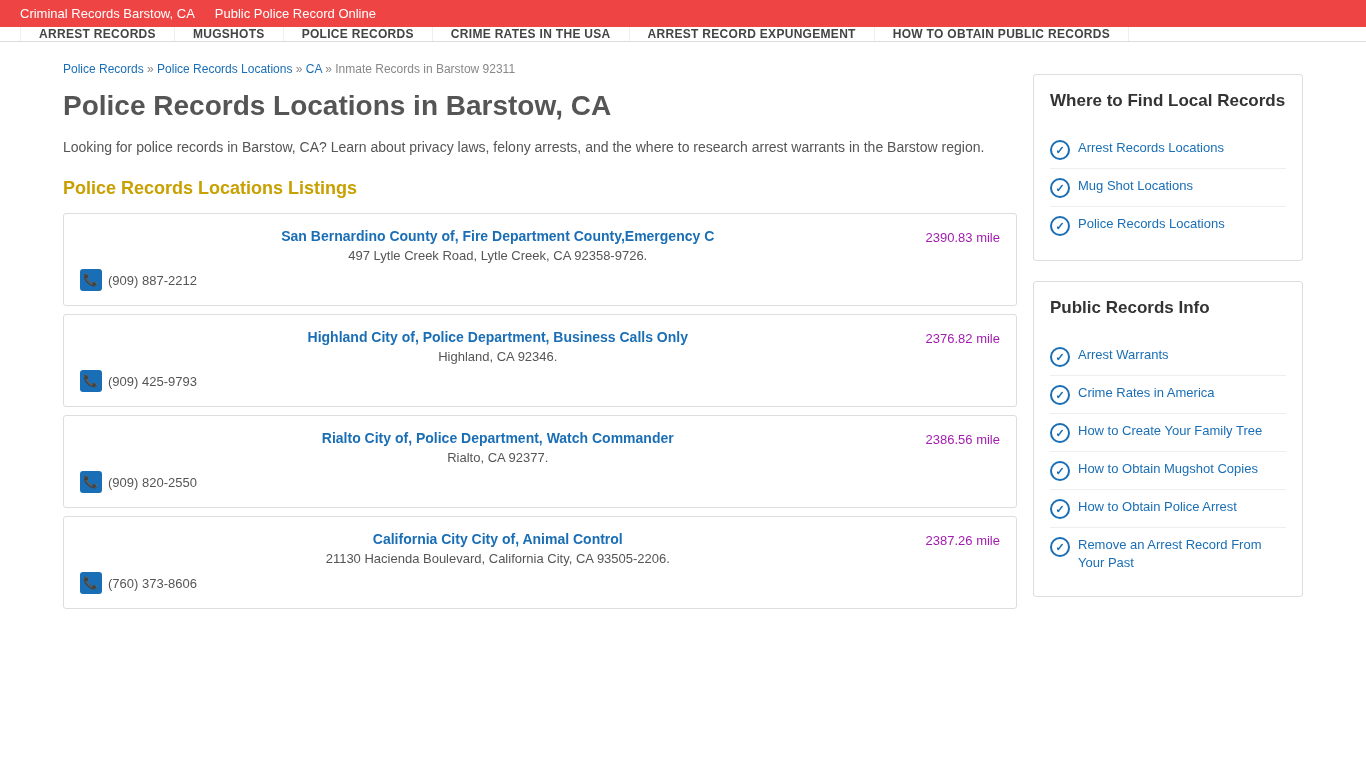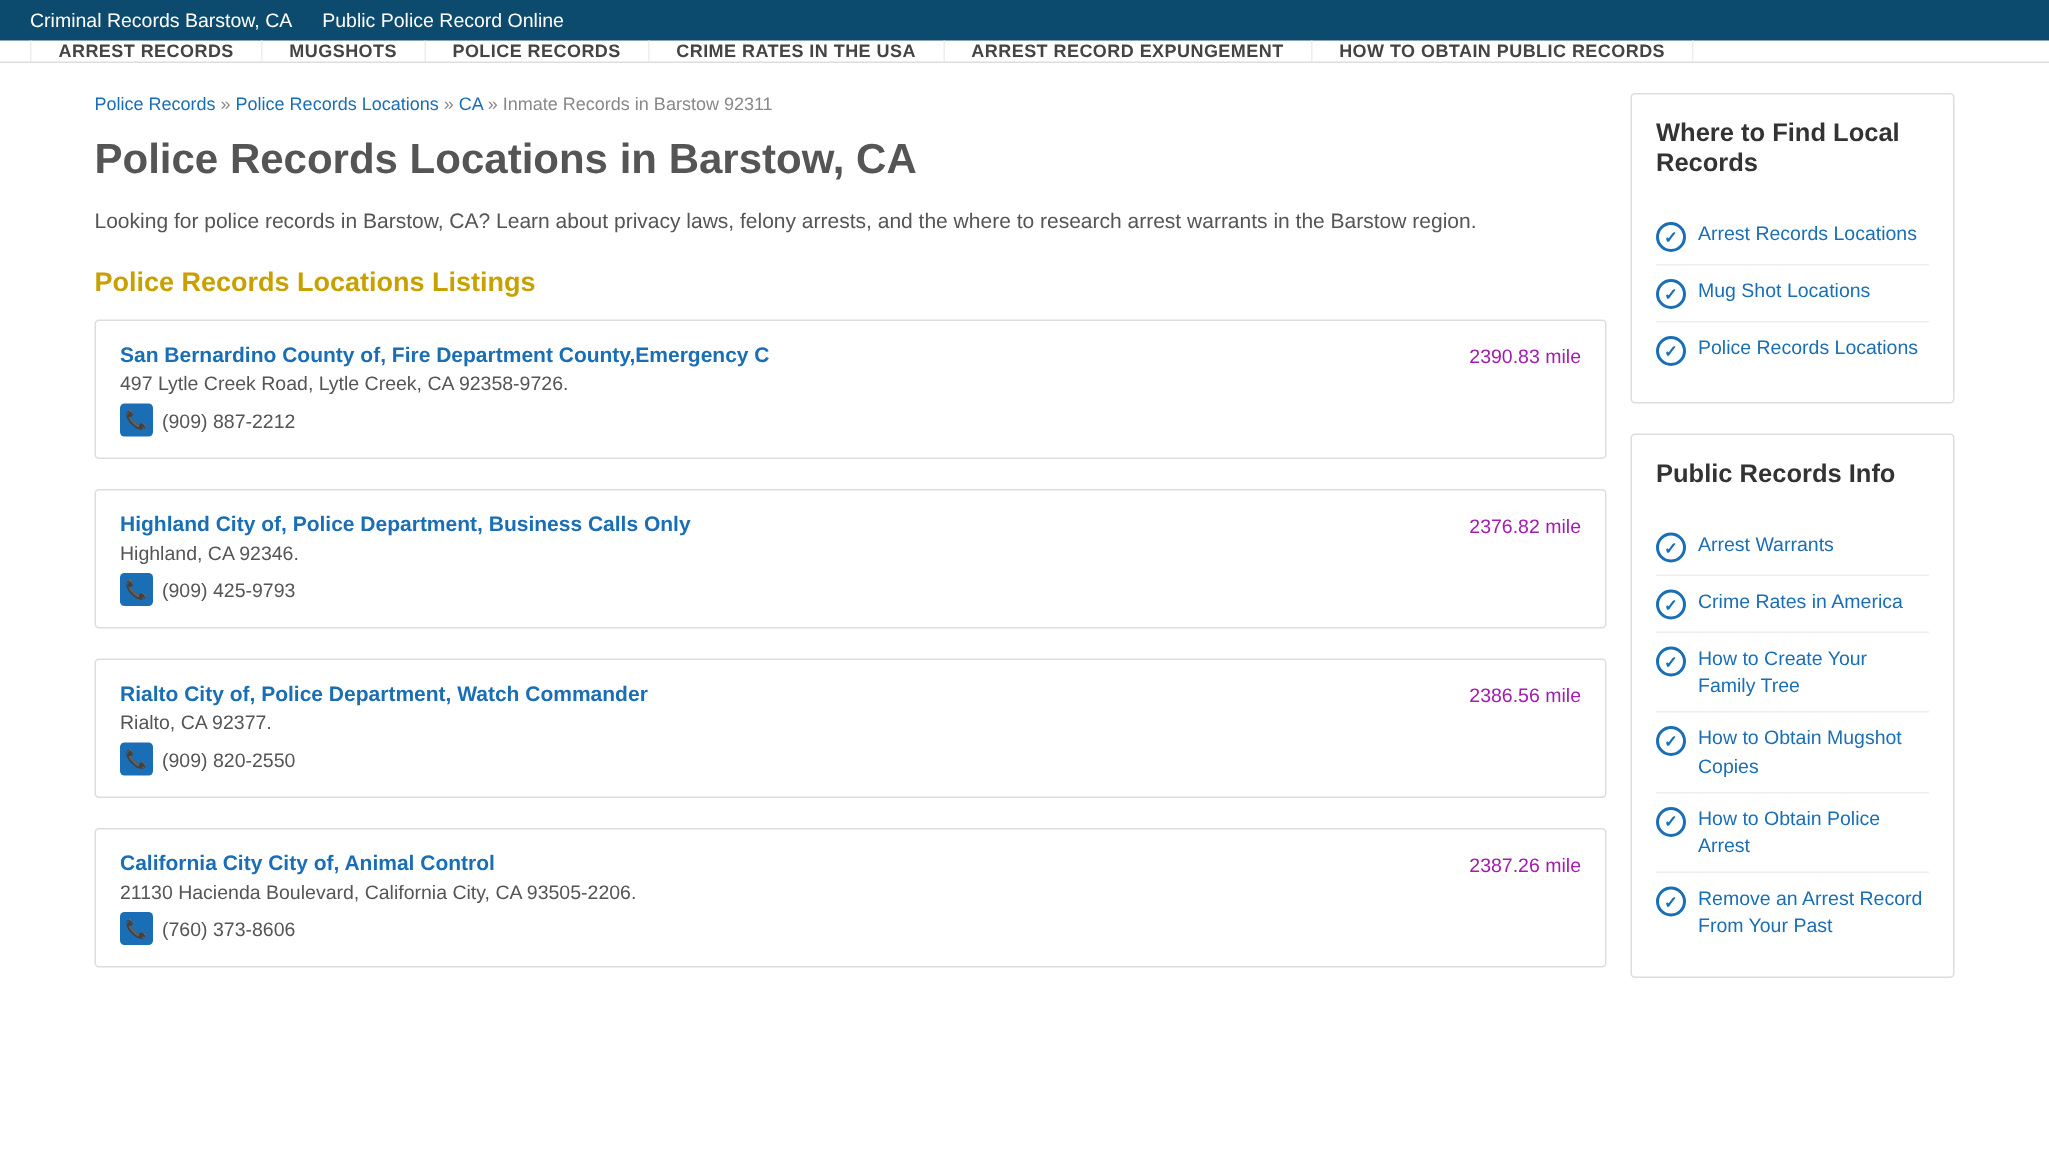--- a/index.html
+++ b/index.html
@@ -1,20 +1,20 @@
 <!DOCTYPE html>
 <html><head>
   <meta charset="utf-8">
   <style>
     * { box-sizing: border-box; margin: 0; padding: 0; }
     body { font-family: Arial, Helvetica, sans-serif; font-size: 14px; color: #333; background: #fff; }
 
     
     .top-bar {
-      background: #0c4a6e;
+      background: #ef4444;
       padding: 6px 20px;
       display: flex;
       gap: 20px;
     }
     .top-bar a {
       color: #fff;
       text-decoration: none;
       font-size: 13px;
     }
 
@@ -103,25 +103,26 @@
       color: #c8a000;
       font-weight: bold;
       margin-bottom: 14px;
     }
 
     
     .listing-card {
       border: 1px solid #ddd;
       border-radius: 3px;
       padding: 14px 16px;
-      margin-bottom: 20px;
+      margin-bottom: 8px;
       display: flex;
       align-items: flex-start;
       justify-content: space-between;
       gap: 10px;
+      text-align: center;
     }
     .listing-info { flex: 1; }
     .listing-name {
       font-size: 14px;
       font-weight: bold;
       color: #1a6eb5;
       margin-bottom: 4px;
     }
     .listing-address {
       font-size: 13px;
@@ -149,22 +150,23 @@
     }
     .listing-distance {
       font-size: 13px;
       color: #a21caf;
       white-space: nowrap;
       padding-top: 2px;
     }
 
     
     .sidebar {
-      width: 216px;
+      width: 270px;
       flex-shrink: 0;
+      margin-top: 12px;
     }
     .sidebar-box {
       border: 1px solid #ddd;
       border-radius: 3px;
       padding: 16px;
       margin-bottom: 20px;
     }
     .sidebar-box-title {
       font-size: 17px;
       font-weight: bold;

